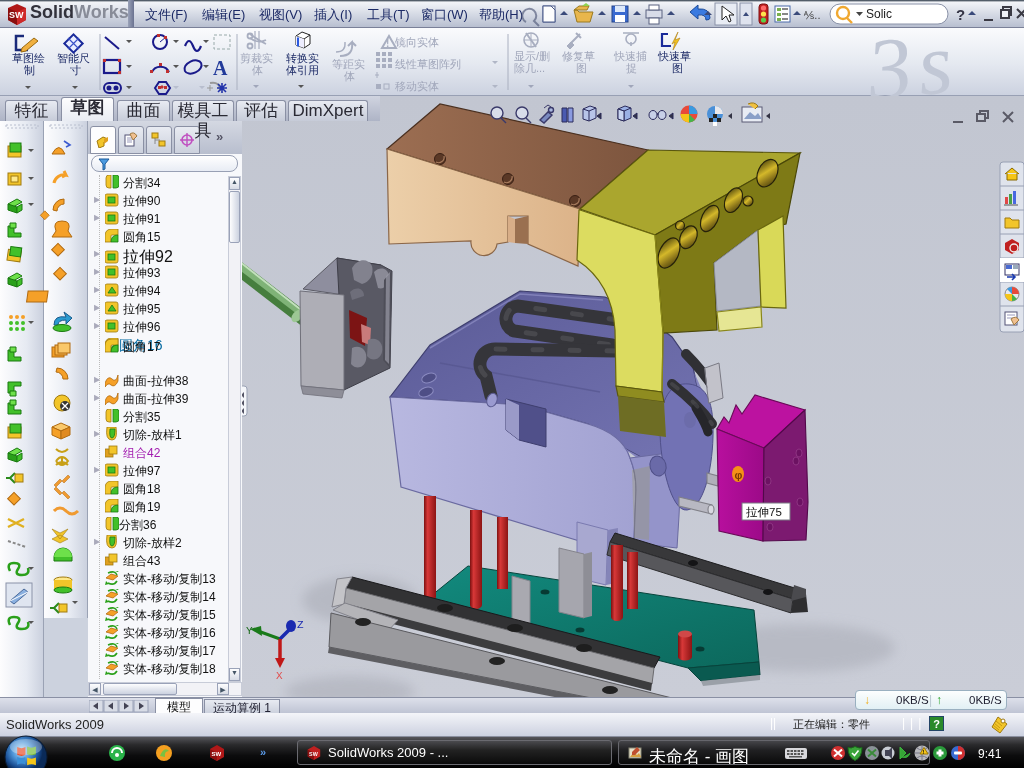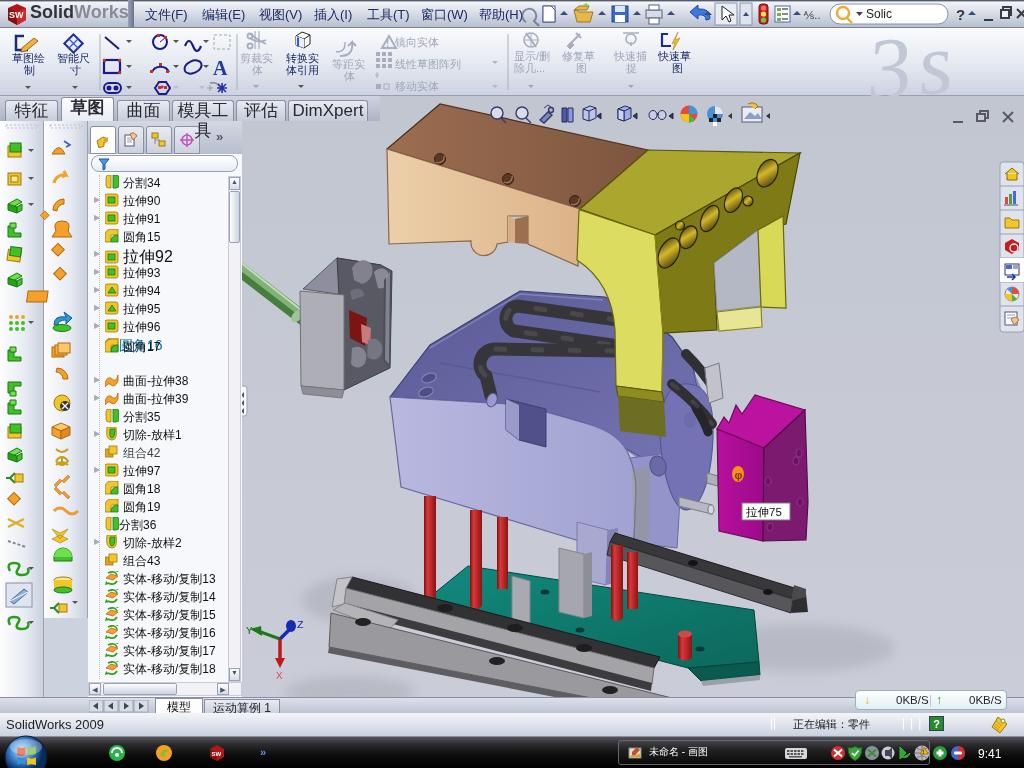--- a/index.html
+++ b/index.html
@@ -816,21 +816,21 @@
         <path d="M1 3 q0 -3 3 -3 l2 0 0 13 -2 0 q-3 0 -3 -3z" fill="#f2c52a" stroke="#a07a10" stroke-width=".8"></path>
         <path d="M8 0 l3 0 q3 0 3 3 l0 7 q0 3 -3 3 l-3 0z" fill="#42c02a" stroke="#1a7a10" stroke-width=".8"></path>
       </svg><span style="font-size:12px;color:#111;margin-left:4px">分割35</span></div>
 <div class="abs" style="left:17px;top:306px;width:130px;height:18px;white-space:nowrap"><span style="position:absolute;left:-11px;top:2px;color:#aab;font-size:8px">▶</span><svg width="14" height="14" viewBox="0 0 14 14" style="vertical-align:-2px">
         <path d="M2 0 h9 q2 13 -4 13 q-7 0 -5 -13z" fill="#f2c52a" stroke="#a07a10" stroke-width=".8"></path>
         <path d="M5 2 q-1 9 2 9 q3 0 3 -9z" fill="#42c02a" stroke="#1a7a10" stroke-width=".8"></path>
       </svg><span style="font-size:12px;color:#111;margin-left:4px">切除-放样1</span></div>
 <div class="abs" style="left:17px;top:324px;width:130px;height:18px;white-space:nowrap"><svg width="14" height="14" viewBox="0 0 14 14" style="vertical-align:-2px">
         <rect x="0" y="4" width="8" height="8" fill="#e0a020" stroke="#a07a10" stroke-width=".8"></rect>
         <rect x="4" y="1" width="8" height="8" fill="#f2c52a" stroke="#a07a10" stroke-width=".8"></rect>
-      </svg><span style="font-size:12px;color:#404040;margin-left:4px">组合42</span></div>
+      </svg><span style="font-size:12px;color:#a21caf;margin-left:4px">组合42</span></div>
 <div class="abs" style="left:17px;top:342px;width:130px;height:18px;white-space:nowrap"><span style="position:absolute;left:-11px;top:2px;color:#aab;font-size:8px">▶</span><svg width="14" height="14" viewBox="0 0 14 14" style="vertical-align:-2px">
         <rect x="0" y="1" width="13" height="12" rx="2" fill="#f2c52a" stroke="#a07a10" stroke-width=".8"></rect>
         <rect x="3" y="4" width="7" height="6" fill="#42c02a" stroke="#1a7a10" stroke-width=".8"></rect>
       </svg><span style="font-size:12px;color:#111;margin-left:4px">拉伸97</span></div>
 <div class="abs" style="left:17px;top:360px;width:130px;height:18px;white-space:nowrap"><svg width="14" height="14" viewBox="0 0 14 14" style="vertical-align:-2px">
         <path d="M0 13 l0 -6 q0 -7 7 -7 l6 0 0 6 -6 0 q-1 0 -1 1 l0 6z" fill="#f2c52a" stroke="#a07a10" stroke-width=".8"></path>
         <path d="M13 6 q-7 0 -7 7 l7 0z" fill="#42c02a" stroke="#1a7a10" stroke-width=".8"></path>
       </svg><span style="font-size:12px;color:#111;margin-left:4px">圆角18</span></div>
 <div class="abs" style="left:17px;top:378px;width:130px;height:18px;white-space:nowrap"><svg width="14" height="14" viewBox="0 0 14 14" style="vertical-align:-2px">
         <path d="M0 13 l0 -6 q0 -7 7 -7 l6 0 0 6 -6 0 q-1 0 -1 1 l0 6z" fill="#f2c52a" stroke="#a07a10" stroke-width=".8"></path>
@@ -948,27 +948,35 @@
       <circle cx="9" cy="11" r="2" fill="#fff"></circle>
   <circle cx="56" cy="9" r="8" fill="#f5a020"></circle>
       <path d="M52 12 q4 -10 9 -5 q-5 0 -4 6z" fill="#7ac143"></path>
   <g transform="translate(100,0)">
         <polygon points="2,5 9,1 16,5 16,13 9,17 2,13" fill="#b01818"></polygon>
         <polygon points="2,5 9,9 9,17 2,13" fill="#8a0f0f"></polygon>
         <text x="3.5" y="12" font-size="6" font-weight="bold" fill="#fff">SW</text>
       </g>
   <text x="152" y="12" font-size="11" font-weight="bold" fill="#5a9ae8">»</text>
  </svg>
+ <div class="abs" style="left:297px;top:3px;width:315px;height:25px;background:linear-gradient(#4a4a4e,#222 40%,#0a0a0a);border:1px solid #6a6a70;border-radius:3px">
+  <svg class="abs" style="left:8px;top:4px" width="16" height="16" viewBox="0 0 18 18">
+        <polygon points="2,5 9,1 16,5 16,13 9,17 2,13" fill="#c02020"></polygon>
+        <polygon points="2,5 9,9 9,17 2,13" fill="#8a0f0f"></polygon>
+        <text x="3.5" y="12" font-size="6" font-weight="bold" fill="#fff">SW</text>
+      </svg>
+  <span class="abs" style="left:30px;top:4px;color:#fff;font-size:13px">SolidWorks 2009 - ...</span>
+ </div>
  <div class="abs" style="left:618px;top:3px;width:312px;height:25px;background:linear-gradient(#454549,#202022 40%,#0a0a0a);border:1px solid #66666c;border-radius:3px">
   <svg class="abs" style="left:8px;top:4px" width="16" height="16" viewBox="0 0 16 16">
         <rect x="2" y="3" width="12" height="10" fill="#e8e0c8" stroke="#887"></rect>
         <path d="M3 12 l4 -5 3 3 2 -2 2 4z" fill="#d8a040"></path>
         <path d="M10 2 l3 3 -5 5 -3 0 0 -3z" fill="#c05030"></path>
       </svg>
-  <span class="abs" style="left:30px;top:4px;color:#fff;font-size:10px">未命名 - 画图</span>
+  <span class="abs" style="left:30px;top:4px;color:#fff;font-size:17px">未命名 - 画图</span>
  </div>
  <svg class="abs" style="left:782px;top:8px" width="236" height="17" viewBox="0 0 236 17">
   <g>
         <rect x="3" y="3" width="22" height="11" rx="2" fill="#d8d8dc"></rect>
         <g fill="#555">
           <rect x="5" y="5" width="2.5" height="2"></rect>
           <rect x="8.5" y="5" width="2.5" height="2"></rect>
           <rect x="12" y="5" width="2.5" height="2"></rect>
           <rect x="15.5" y="5" width="2.5" height="2"></rect>
           <rect x="19" y="5" width="2.5" height="2"></rect>

